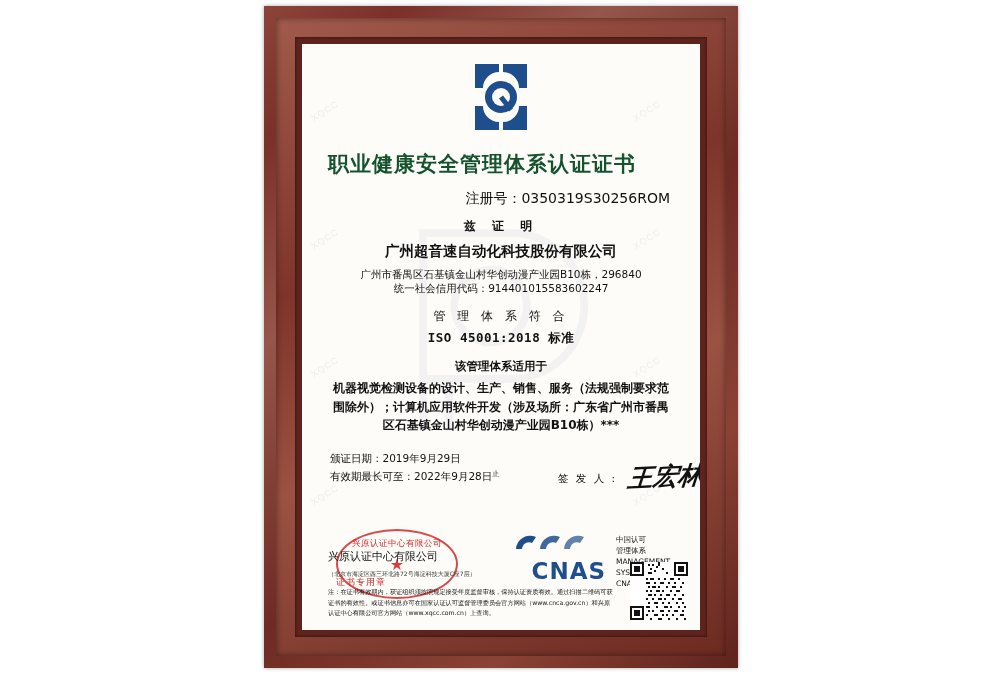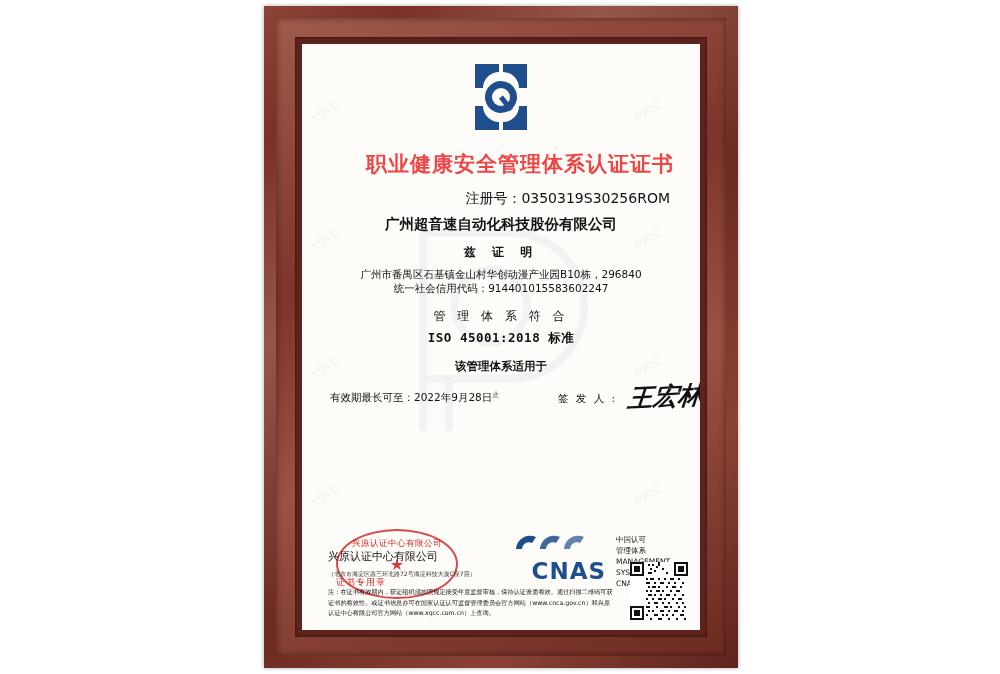--- a/index.html
+++ b/index.html
@@ -91,24 +91,24 @@
     box-sizing: border-box;
   }
 
   
   .logo-wrap {
     text-align: center;
     padding-top: 14px;
   }
 
   .cert-title {
-    text-align: right;
+    text-align: left;
     font-size: 21px;
     font-weight: bold;
-    color: #ef4444;
+    color: #14532d;
     letter-spacing: 1px;
     margin-top: 10px;
     font-family: "DejaVu Sans", "Liberation Sans", sans-serif;
   }
 
   .reg-no {
     text-align: right;
     font-size: 14px;
     color: #111;
     margin-top: 12px;
@@ -374,31 +374,33 @@
           <path d="M40 39 L50 52" stroke="#1f4e8c" stroke-width="5" fill="none"></path>
         </svg>
       </div>
 
       <div class="cert-title">职业健康安全管理体系认证证书</div>
 
       <div class="reg-no">
         <span>注册号：</span><span>0350319S30256ROM</span>
       </div>
 
+      <div class="center-line hereby">兹 证 明</div>
       <div class="center-line company">广州超音速自动化科技股份有限公司</div>
-      <div class="center-line hereby">兹 证 明</div>
       <div class="center-line addr">广州市番禺区石基镇金山村华创动漫产业园B10栋，296840</div>
       <div class="center-line credit">统一社会信用代码：914401015583602247</div>
 
       <div class="center-line sys-conform">管 理 体 系 符 合</div>
       <div class="center-line standard">ISO 45001:2018 标准</div>
 
       <div class="center-line scope-head">该管理体系适用于</div>
+      <div class="scope-body">机器视觉检测设备的设计、生产、销售、服务（法规强制要求范围除外）；计算机应用软件开发（涉及场所：广东省广州市番禺区石基镇金山村华创动漫产业园B10栋）***</div>
 
       <div class="dates">
+        <div>颁证日期：2019年9月29日</div>
         <div>
           <span>有效期最长可至：2022年9月28日</span><span class="sup">止</span>
         </div>
       </div>
 
       <div class="signer-row">
         <span class="signer-label">签 发 人 :</span>
         <span class="signature">王宏林</span>
       </div>
 

